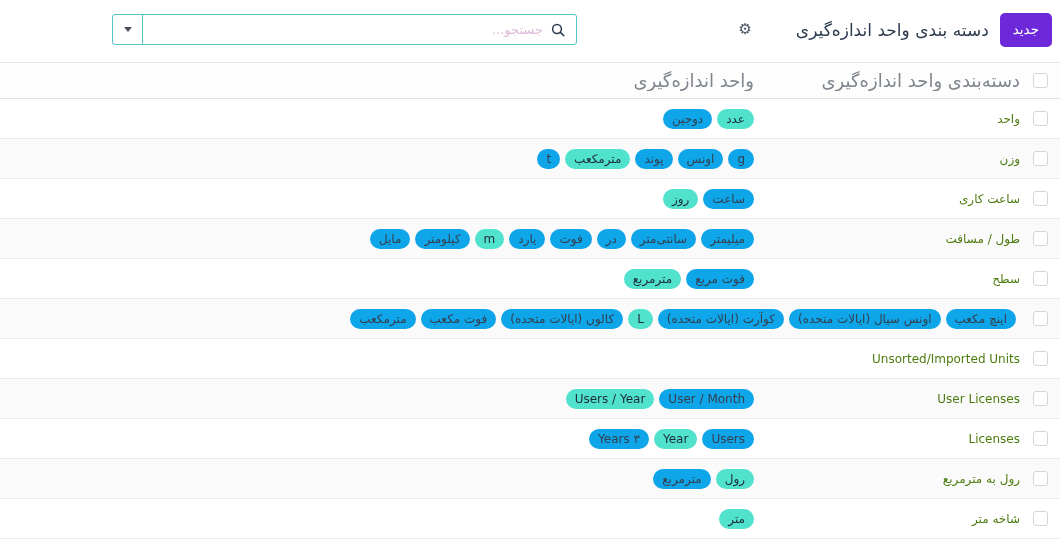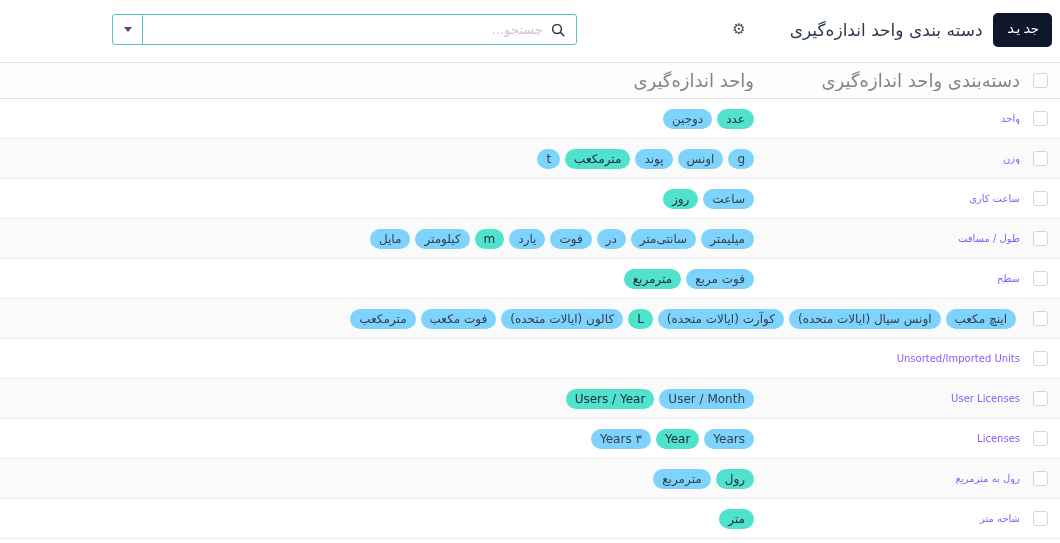--- a/index.html
+++ b/index.html
@@ -11,22 +11,22 @@
   }
   .app { width: 1060px; height: 543px; position: relative; background: #fff; }
 
   
   .topbar { position: relative; height: 62px; background: #fff; }
   .title-group {
     position: absolute; top: 13px; right: 8px;
     display: flex; align-items: center; gap: 11px;
   }
   .btn-new {
-    background: #0f172a; color: #fff; border: none; cursor: pointer;
-    font-family: Liberation Mono, monospace;
+    background: #6d28d9; color: #fff; border: none; cursor: pointer;
+    font-family: Liberation Serif, serif;
     font-size: 13.5px; padding: 10px 13px; border-radius: 5px; line-height: 1;
   }
   .page-title { font-size: 17px; font-weight: normal; color: #2b3a4d; margin-left: 33px; }
   .gear { font-size: 15px; color: #45525f; cursor: pointer; line-height: 1; }
 
   .search-group {
     position: absolute; top: 14px; left: 112px; width: 465px; height: 31px;
     display: flex; border: 1px solid #54c3c3; border-radius: 3px; background: #fff;
   }
   .search-main { flex: 1; display: flex; align-items: center; padding: 0 10px; gap: 7px; }
@@ -50,28 +50,28 @@
   .lrow { display: flex; align-items: center; height: 40px; border-bottom: 1px solid #ebebeb; background: #fff; }
   .lheader { height: 37px; border-top: 1px solid #e6e6e6; border-bottom: 1px solid #e2e2e2; background: #fdfdfd; }
   .body-rows .lrow:nth-child(even) { background: #fafafa; }
   .lrow.body-row { cursor: pointer; }
 
   .cell-check { width: 40px; flex: 0 0 40px; display: flex; align-items: center; justify-content: center; }
   .checkbox {
     width: 15px; height: 15px; border: 1px solid #d5d5d5; border-radius: 3px;
     background: #fff; display: inline-block; cursor: pointer;
   }
-  .cell-cat { width: 262px; flex: 0 0 262px; font-size: 10px; color: #8b5cf6; white-space: nowrap; overflow: hidden; }
+  .cell-cat { width: 262px; flex: 0 0 262px; font-size: 12px; color: #4d7c0f; white-space: nowrap; overflow: hidden; }
   .cell-tags { flex: 1; display: flex; align-items: center; gap: 5px; padding-inline-start: 4px; padding-inline-end: 4px; overflow: hidden; flex-wrap: nowrap; }
   .hdr { font-size: 18px; color: #7f858d; }
 
   .tag {
     display: inline-block; white-space: nowrap;
     font-size: 12px; line-height: 1; padding: 4px 9px;
-    border-radius: 20px; background: #7dd3fc; color: #33404f;
+    border-radius: 20px; background: #0ea5e9; color: #33404f;
   }
   .tag.teal { background: #50e2cd; color: #1d2b38; text-align: right; }
 </style>
 </head>
 <body>
 
 <div class="app">
 
   <div class="topbar">
     <div class="title-group">
@@ -191,21 +191,21 @@
             <span class="tag">User / Month</span>
             <span class="tag teal">Users / Year</span>
           </div>
         </div>
         <div class="lrow body-row">
           <div class="cell-check">
             <span class="checkbox"></span>
           </div>
           <div class="cell-cat">Licenses</div>
           <div class="cell-tags">
-            <span class="tag">Years</span>
+            <span class="tag">Users</span>
             <span class="tag teal">Year</span>
             <span class="tag">۳ Years</span>
           </div>
         </div>
         <div class="lrow body-row">
           <div class="cell-check">
             <span class="checkbox"></span>
           </div>
           <div class="cell-cat">رول به مترمربع</div>
           <div class="cell-tags">

